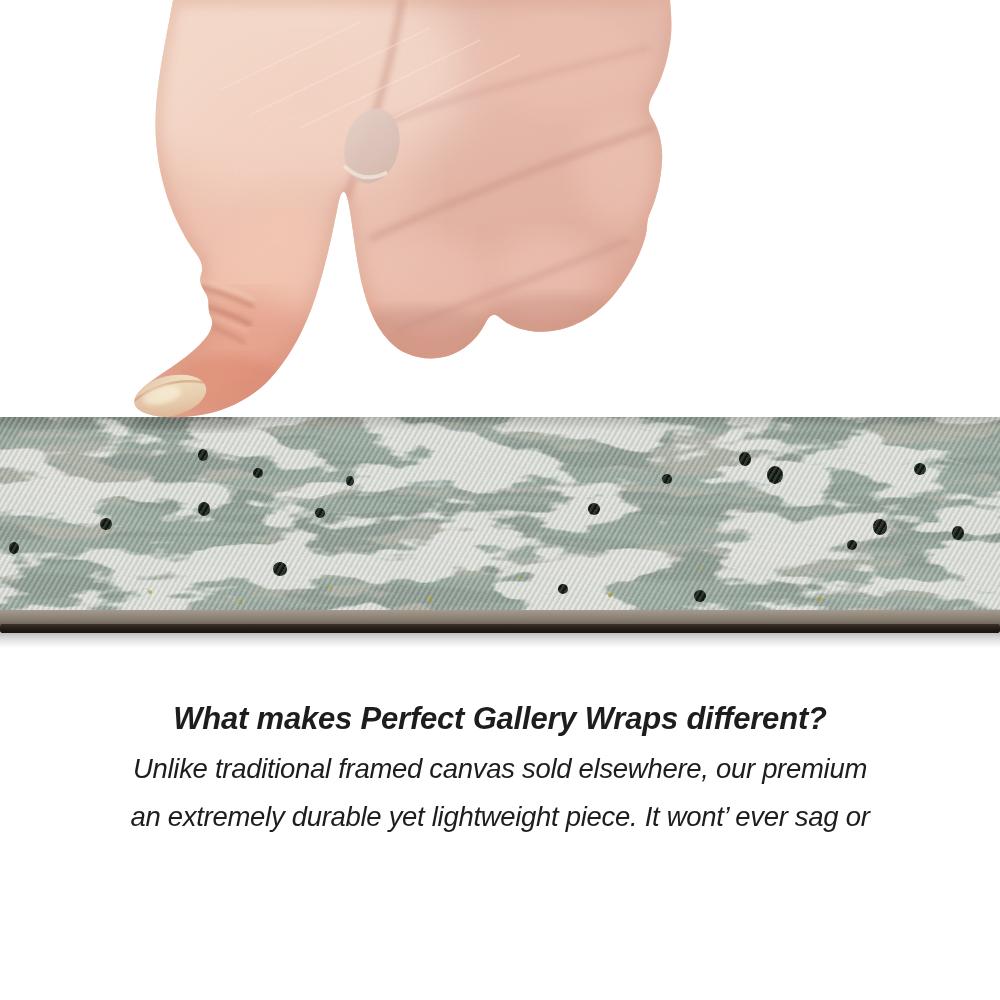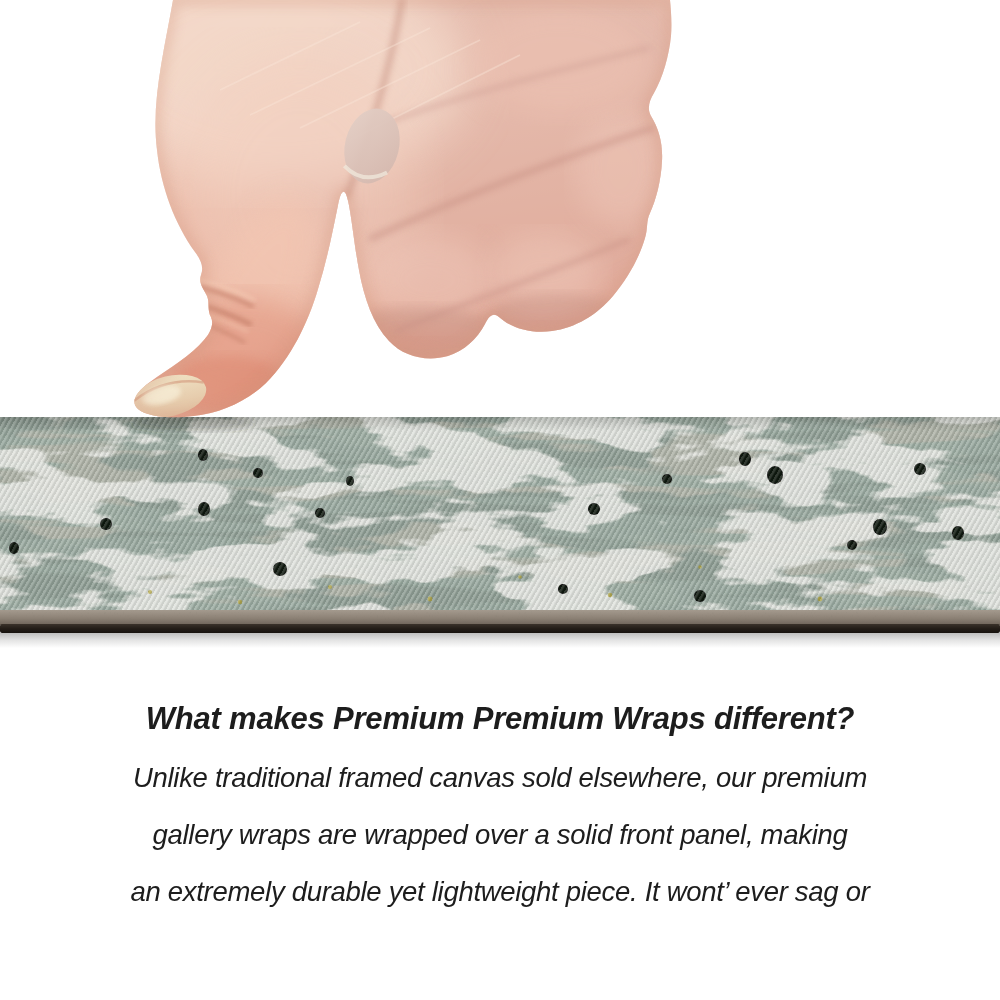--- a/index.html
+++ b/index.html
@@ -23,21 +23,21 @@
   .copy{
     position:absolute;top:697px;left:0;width:1000px;
     text-align:center;color:#1d1d1d;
   }
   .copy h1{
     margin:0 0 6px 0;
     font-size:31px;line-height:44px;font-weight:700;font-style:italic;
     letter-spacing:-0.2px;
   }
   .copy p{
-    margin:17px;
+    margin:8px;
     font-size:27.5px;line-height:40px;font-weight:400;font-style:italic;
     letter-spacing:-0.3px;
   }
 </style>
 </head>
 <body>
 
 <div class="stage">
 
   <div class="strip">
@@ -251,19 +251,18 @@
         <ellipse cx="170" cy="396" rx="37" ry="20" fill="url(#gNail)"></ellipse>
         <path d="M 134 392 Q 170 376 206 391" fill="none" stroke="#d6a184" stroke-width="2.5" opacity="0.7"></path>
         <ellipse cx="162" cy="393" rx="20" ry="9" fill="#f8f0da" opacity="0.7" filter="url(#hb2)"></ellipse>
       </g>
 
       <use href="#handShape" fill="none" stroke="#d3977f" stroke-width="11" opacity="0.35" filter="url(#hb6)"></use>
     </g>
   </svg>
 
   <div class="copy">
-    <h1>What makes Premium Premium Wraps different?</h1>
+    <h1>What makes Perfect Gallery Wraps different?</h1>
     <p>Unlike traditional framed canvas sold elsewhere, our premium</p>
-    <p>gallery wraps are wrapped over a solid front panel, making</p>
     <p>an extremely durable yet lightweight piece. It wont’ ever sag or</p>
   </div>
 
 </div>
 
 </body></html>

